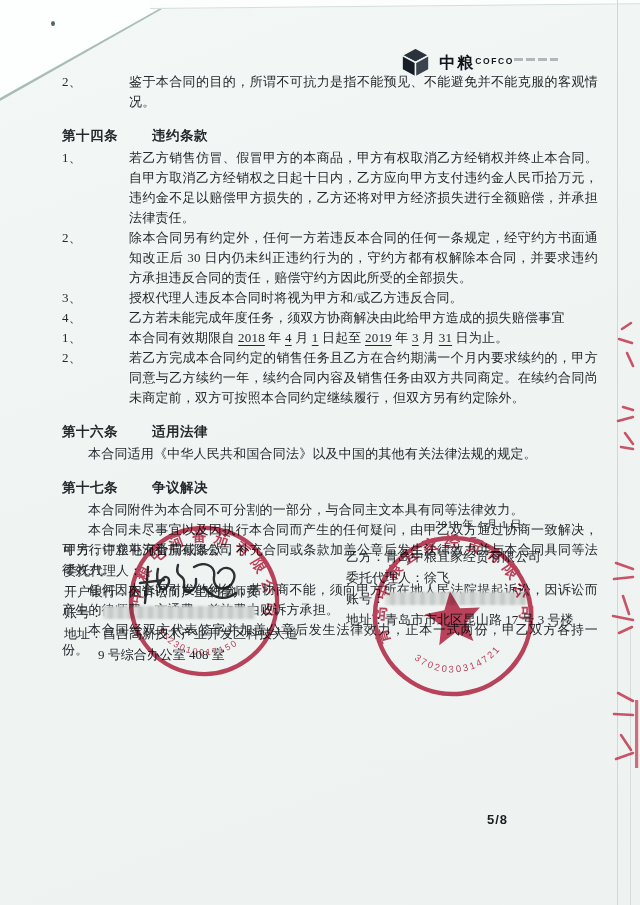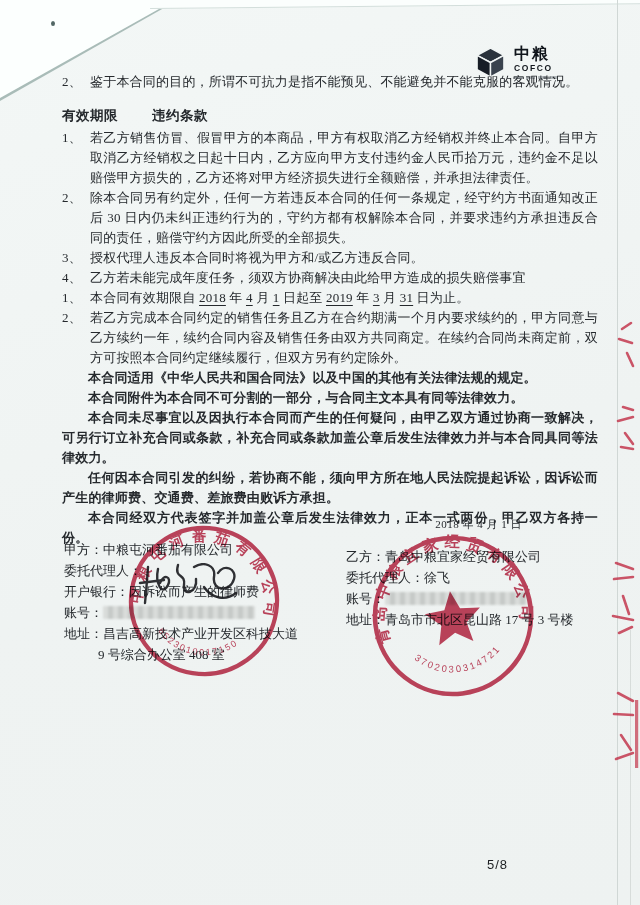--- a/index.html
+++ b/index.html
@@ -16,54 +16,54 @@
   .corner-fold{position:absolute;left:0;top:0;width:175px;height:98px;
     background:#fcfffe;clip-path:polygon(0 0,175px 0,0 98px);}
   .top-strip{position:absolute;left:150px;top:-4px;right:-10px;height:12px;
     background:#fbfefd;border-bottom:1px solid #d3dedb;transform:rotate(-0.55deg);transform-origin:left center;}
   .corner-dot{position:absolute;left:51px;top:21px;width:4px;height:5px;background:#27413e;border-radius:50%;opacity:.8;}
   .edge-line-1{position:absolute;right:22px;top:0;bottom:0;width:1px;background:#d0d7d5;}
   .edge-line-2{position:absolute;right:9px;top:630px;bottom:0;width:1px;background:#d7dcda;}
   .edge-marks{position:absolute;right:0;top:315px;opacity:.82;filter:blur(.4px);}
   
   .logo{position:absolute;top:46px;right:82px;display:flex;align-items:center;gap:7px;}
-  .logo-text{display:flex;flex-direction:column;align-items:flex-start;line-height:1;}
+  .logo-text{display:flex;align-items:flex-start;line-height:1;}
   .logo-cn{font-size:16px;font-weight:bold;letter-spacing:2px;color:#10151b;font-family:"Liberation Sans",sans-serif;}
   .logo-en{font-size:8.5px;font-weight:bold;letter-spacing:1.6px;color:#12171d;margin-top:2px;font-family:"Liberation Sans",sans-serif;}
   .tagline{margin-top:3px;width:44px;height:3px;opacity:.55;
     background:repeating-linear-gradient(90deg,#7c848b 0 9px,transparent 9px 12px);}
   
   .doc{position:absolute;left:62px;right:42px;top:72px;font-size:13px;line-height:20px;
     text-align:justify;letter-spacing:.2px;}
   .item{display:flex;margin:0;}
   .item .num{flex:0 0 28px;}
-  .item .body{flex:1;text-align:justify;}
+  .item .body{flex:1;text-align:justify;margin-left:39px;}
   .sec-title{font-weight:bold;font-size:13.5px;margin:14px 0 2px 0;letter-spacing:.5px;}
   .sec-title .sec-name{margin-left:34px;}
-  .para{text-indent:2em;font-weight:bold;}
+  .para{text-indent:2em;}
   .u{text-decoration:underline;text-underline-offset:3px;}
   .date-line{position:absolute;top:517px;right:118px;font-size:11px;letter-spacing:.5px;}
   
   .sig-cols{position:absolute;left:64px;top:539px;right:30px;display:grid;
     grid-template-columns:282px auto;font-size:13px;line-height:21px;}
   .party-b{padding-top:7px;}
   .sig-row{white-space:nowrap;}
   .sig-row .indent{display:inline-block;width:34px;}
   .redact{display:inline-block;vertical-align:-2px;height:13px;border-radius:1px;
     background:repeating-linear-gradient(90deg,#d9dcda 0 5px,#c6cac8 5px 10px),
                repeating-linear-gradient(0deg,rgba(255,255,255,.4) 0 4px,rgba(0,0,0,.05) 4px 7px);
     filter:blur(.9px);}
   .redact.a{width:152px;} .redact.b{width:142px;}
   
   .seal{position:absolute;mix-blend-mode:multiply;opacity:.88;}
   .seal-a{left:124px;top:521px;transform:rotate(9deg);}
   .seal-b{left:368px;top:531px;transform:rotate(-7deg);}
   .hand-sign{position:absolute;left:138px;top:553px;z-index:5;}
-  .page-num{position:absolute;left:487px;top:857px;font-family:"Liberation Sans",sans-serif;
-    font-weight:normal;font-size:13px;letter-spacing:1px;color:#1c1f22;}
+  .page-num{position:absolute;left:487px;top:812px;font-family:"Liberation Sans",sans-serif;
+    font-weight:bold;font-size:13px;letter-spacing:1px;color:#1c1f22;}
 </style>
 </head>
 <body>
 
 <div class="page">
 
   <div class="corner-line"></div>
   <div class="corner-fold"></div>
   <div class="top-strip"></div>
   <div class="corner-dot"></div>
@@ -92,21 +92,21 @@
       <span class="tagline"></span>
     </div>
   </div>
 
   <div class="doc">
     <div class="item">
       <span class="num">2、</span>
       <span class="body">鉴于本合同的目的，所谓不可抗力是指不能预见、不能避免并不能克服的客观情况。</span>
     </div>
     <div id="sections">
-        <div class="sec-title"><span class="sec-num">有效期限</span><span class="sec-name">违约条款</span></div>
+        <div class="sec-title"><span class="sec-num">第十四条</span><span class="sec-name">违约条款</span></div>
         <div class="item">
           <span class="num">1、</span>
           <span class="body"><span>若乙方销售仿冒、假冒甲方的本商品，甲方有权取消乙方经销权并终止本合同。自甲方取消乙方经销权之日起十日内，乙方应向甲方支付违约金人民币拾万元，违约金不足以赔偿甲方损失的，乙方还将对甲方经济损失进行全额赔偿，并承担法律责任。</span></span>
         </div>
         <div class="item">
           <span class="num">2、</span>
           <span class="body"><span>除本合同另有约定外，任何一方若违反本合同的任何一条规定，经守约方书面通知改正后 30 日内仍未纠正违约行为的，守约方都有权解除本合同，并要求违约方承担违反合同的责任，赔偿守约方因此所受的全部损失。</span></span>
         </div>
         <div class="item">
           <span class="num">3、</span>
@@ -117,21 +117,23 @@
           <span class="body"><span>乙方若未能完成年度任务，须双方协商解决由此给甲方造成的损失赔偿事宜</span></span>
         </div>
         <div class="item">
           <span class="num">1、</span>
           <span class="body"><span>本合同有效期限自 </span><span class="u">2018</span><span> 年 </span><span class="u">4</span><span> 月 </span><span class="u">1</span><span> 日起至 </span><span class="u">2019</span><span> 年 </span><span class="u">3</span><span> 月 </span><span class="u">31</span><span> 日为止。</span></span>
         </div>
         <div class="item">
           <span class="num">2、</span>
           <span class="body"><span>若乙方完成本合同约定的销售任务且乙方在合约期满一个月内要求续约的，甲方同意与乙方续约一年，续约合同内容及销售任务由双方共同商定。在续约合同尚未商定前，双方可按照本合同约定继续履行，但双方另有约定除外。</span></span>
         </div>
+        <div class="sec-title"><span class="sec-num">第十六条</span><span class="sec-name">适用法律</span></div>
         <div class="para">本合同适用《中华人民共和国合同法》以及中国的其他有关法律法规的规定。</div>
+        <div class="sec-title"><span class="sec-num">第十七条</span><span class="sec-name">争议解决</span></div>
         <div class="para">本合同附件为本合同不可分割的一部分，与合同主文本具有同等法律效力。</div>
         <div class="para">本合同未尽事宜以及因执行本合同而产生的任何疑问，由甲乙双方通过协商一致解决，可另行订立补充合同或条款，补充合同或条款加盖公章后发生法律效力并与本合同具同等法律效力。</div>
         <div class="para">任何因本合同引发的纠纷，若协商不能，须向甲方所在地人民法院提起诉讼，因诉讼而产生的律师费、交通费、差旅费由败诉方承担。</div>
         <div class="para">本合同经双方代表签字并加盖公章后发生法律效力，正本一式两份，甲乙双方各持一份。</div>
       </div>
   </div>
 
   <div class="date-line">2018 年 4 月 1 日</div>
 
   <div class="sig-cols">

